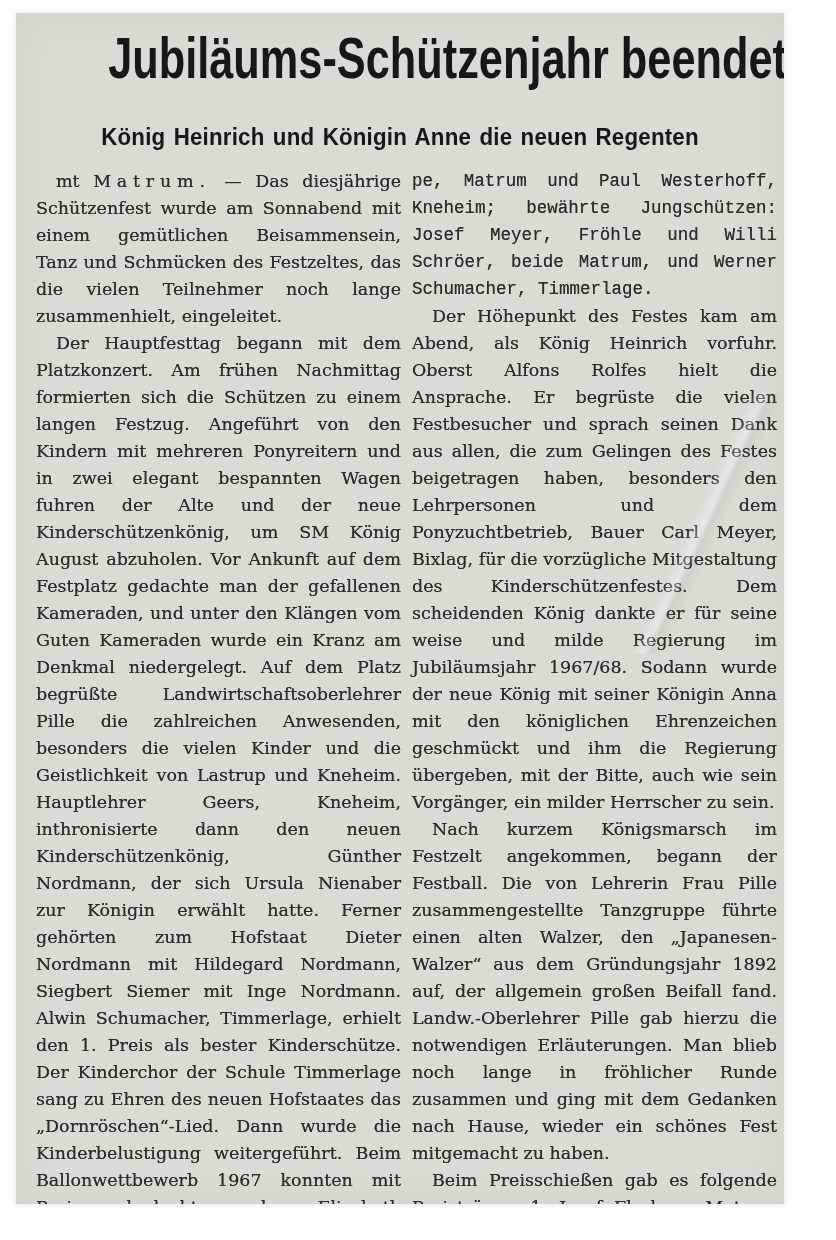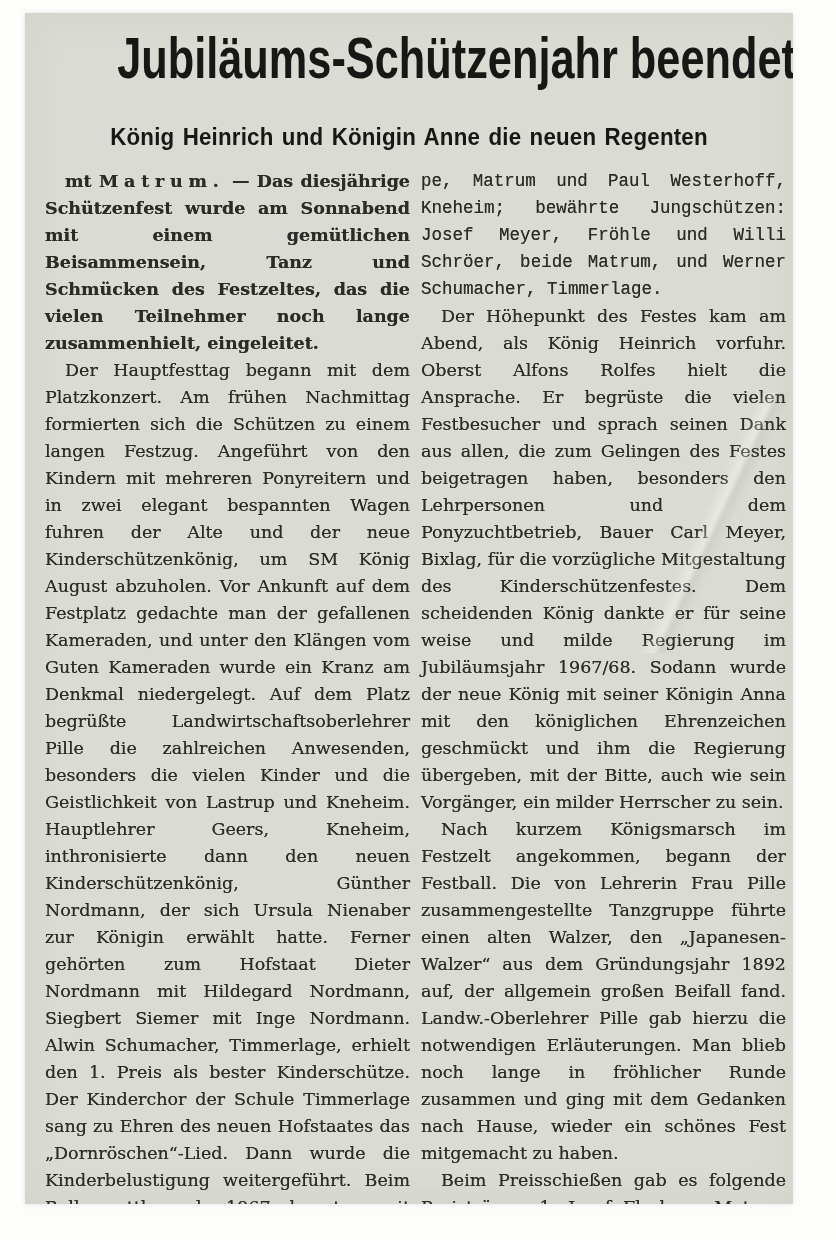--- a/index.html
+++ b/index.html
@@ -13,21 +13,21 @@
   body {
     width: 836px;
     height: 1240px;
     position: relative;
     background: var(--page-bg);
     font-family: "DejaVu Serif", serif;
     overflow: hidden;
   }
   .clipping {
     position: absolute;
-    left: 25px;
+    left: 16px;
     top: 13px;
     width: 768px;
     height: 1191px;
     background: var(--paper);
     box-shadow: 0 0 5px rgba(0,0,0,0.10), inset 0 0 40px rgba(90,95,80,0.07);
     overflow: hidden;
   }
   .crease {
     position: absolute;
     right: -30px;
@@ -72,21 +72,21 @@
     font-size: 17.5px;
     line-height: 27px;
     text-align: justify;
     text-shadow: 0 0 0.45px rgba(43,43,39,0.75);
     hyphens: auto;
     -webkit-hyphens: auto;
   }
   .col { flex: 1; min-width: 0; }
   .para { margin: 0; text-indent: 20px; }
   .para.no-indent { text-indent: 0; font-family: Liberation Mono, monospace; }
-  .bold-para { font-weight: 700; }
+  .bold-para { font-weight: 400; }
   .sperr { letter-spacing: 0.33em; }
 </style>
 </head>
 <body>
 
 <div class="clipping">
   <div class="crease"></div>
 
   <h1 class="headline">Jubiläums-Schützenjahr beendet</h1>
 

